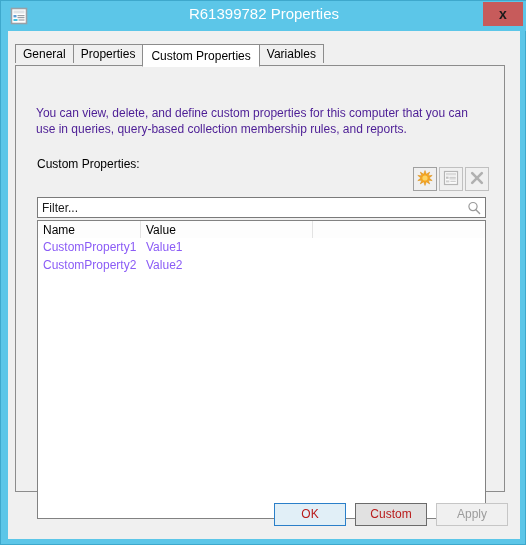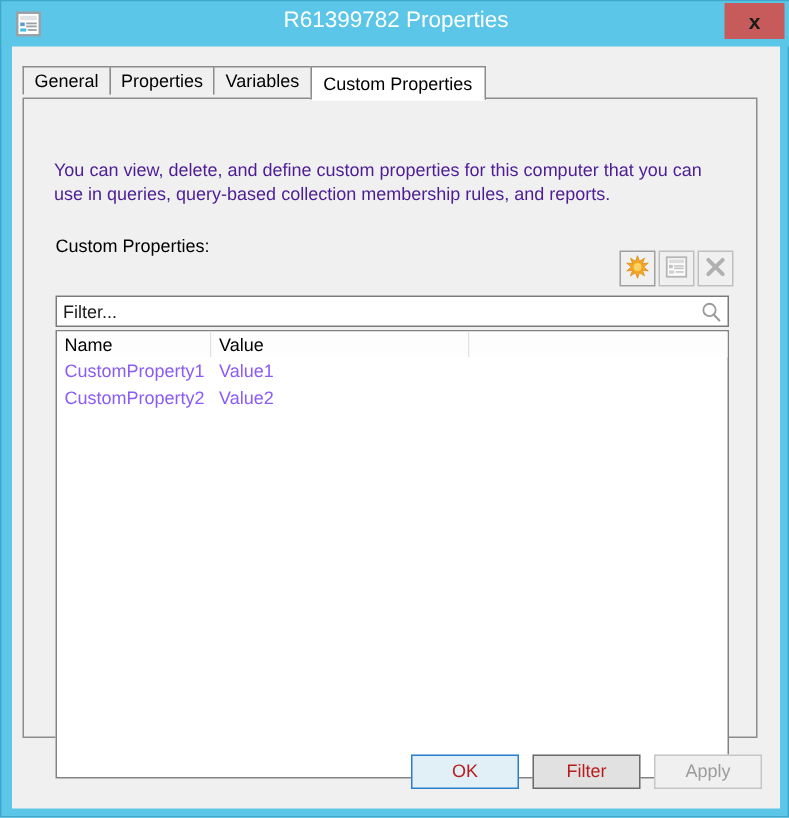--- a/index.html
+++ b/index.html
@@ -317,25 +317,25 @@
 
   <div id="client">
 
     <div id="tabstrip">
       <div class="tab">
         <span>General</span>
       </div>
       <div class="tab">
         <span>Properties</span>
       </div>
+      <div class="tab active">
+        <span>Custom Properties</span>
+      </div>
       <div class="tab">
         <span>Variables</span>
-      </div>
-      <div class="tab active">
-        <span>Custom Properties</span>
       </div>
     </div>
 
     <div id="tabpanel">
 
       <div id="desc-text">You can view, delete, and define custom properties for this computer that you can use in queries, query-based collection membership rules, and reports.</div>
 
       <div id="props-label">Custom Properties:</div>
 
       <div id="toolbar">
@@ -397,18 +397,18 @@
         <div class="list-row">
           <div class="cell c0">CustomProperty2</div>
           <div class="cell c1">Value2</div>
         </div>
       </div>
 
     </div>
 
     <div id="btnrow">
       <button class="dlg-btn" id="ok-button">OK</button>
-      <button class="dlg-btn" id="cancel-button">Filter</button>
+      <button class="dlg-btn" id="cancel-button">Custom</button>
       <button class="dlg-btn" id="apply-button">Apply</button>
     </div>
 
   </div>
 </div>
 
 </body></html>

